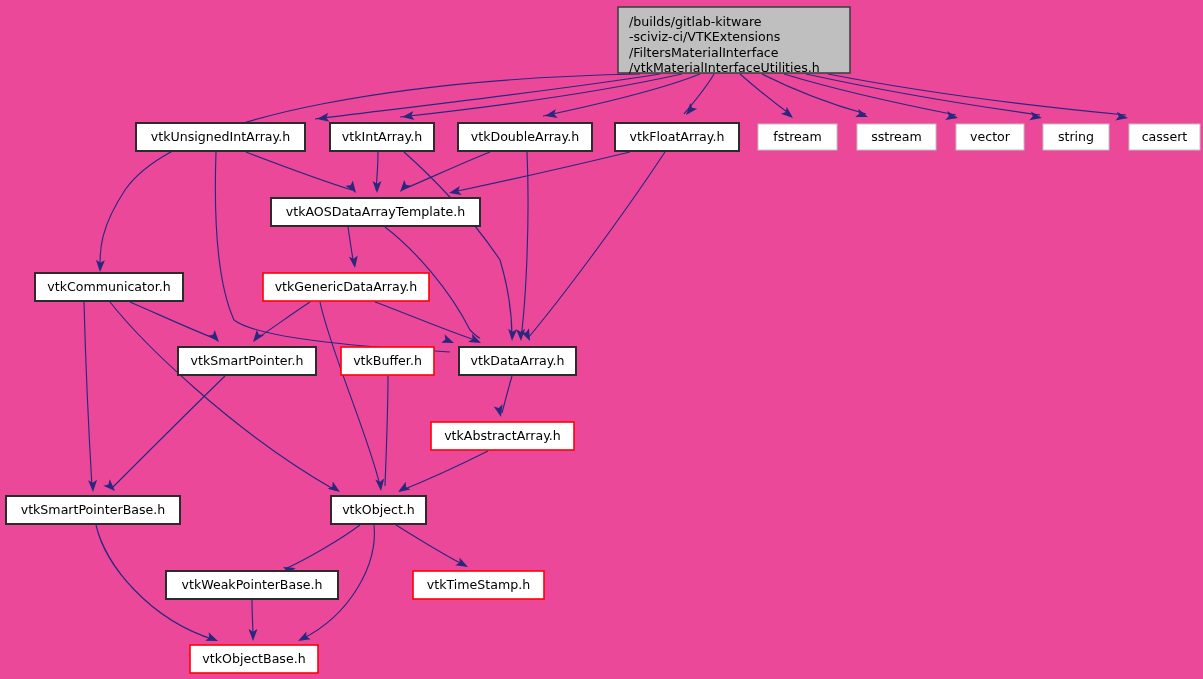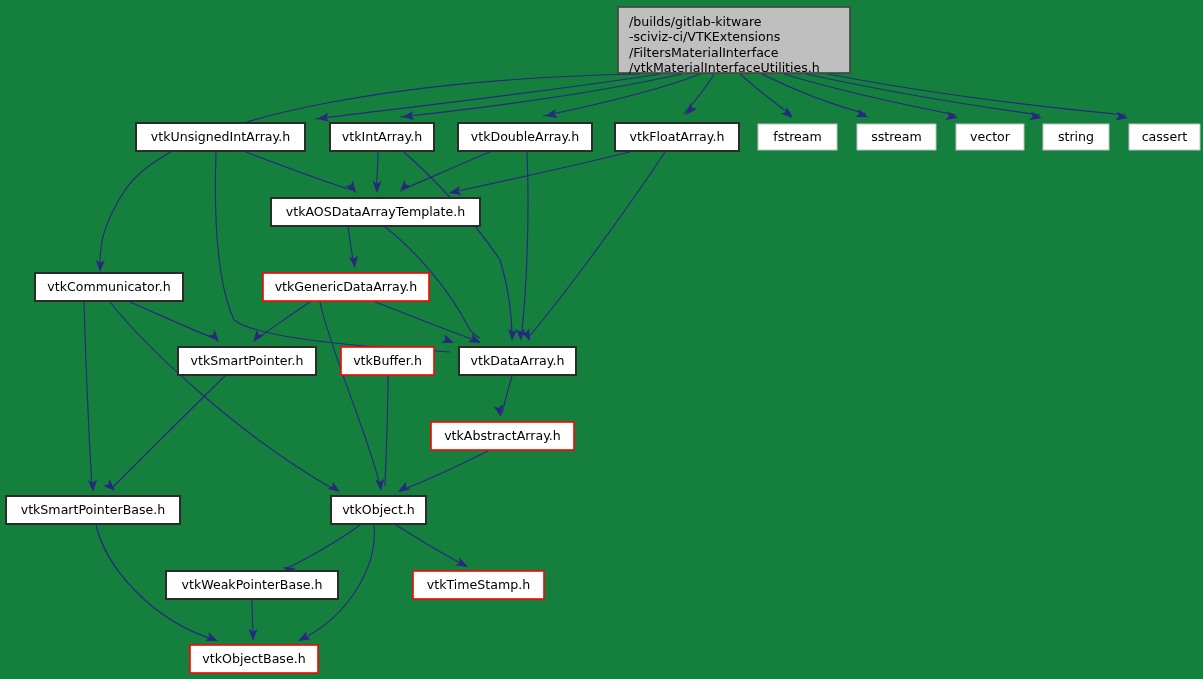--- a/index.html
+++ b/index.html
@@ -10,21 +10,21 @@
   body {
     font-family: "DejaVu Sans", sans-serif;
     width: 1203px;
     height: 679px;
     overflow: hidden;
   }
   #graph-root {
     position: relative;
     width: 1203px;
     height: 679px;
-    background: #15803d;
+    background: #ec4899;
   }
   svg#dep-graph {
     display: block;
     width: 1203px;
     height: 679px;
   }
   .node-box {
     fill: #ffffff;
     stroke: #000000;
     stroke-width: 1;

